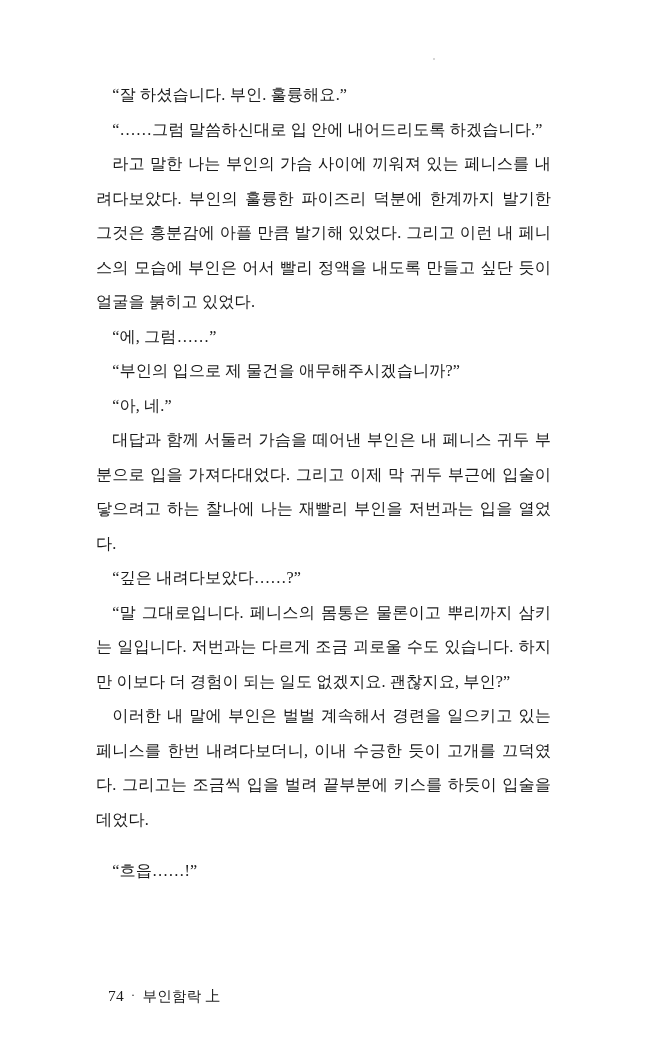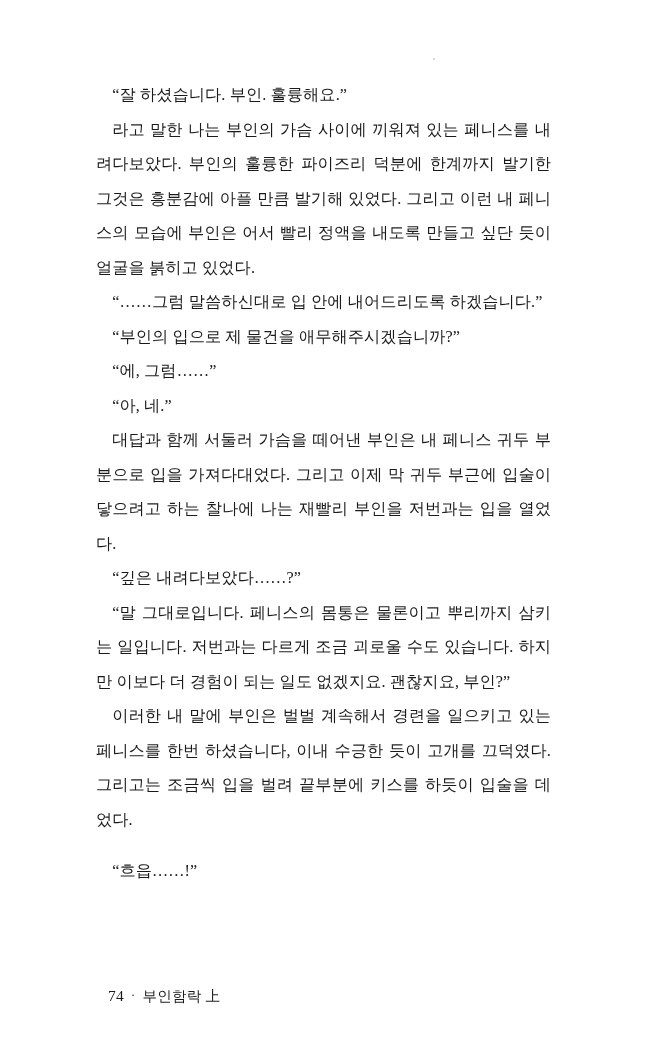--- a/index.html
+++ b/index.html
@@ -76,28 +76,28 @@
   }
 </style>
 </head>
 <body>
 
 <div class="page">
   <div class="speck"></div>
 
   <div class="body-text">
     <p class="para">“잘 하셨습니다. 부인. 훌륭해요.”</p>
+    <p class="para">“……그럼 말씀하신대로 입 안에 내어드리도록 하겠습니다.”</p>
     <p class="para">라고 말한 나는 부인의 가슴 사이에 끼워져 있는 페니스를 내려다보았다. 부인의 훌륭한 파이즈리 덕분에 한계까지 발기한 그것은 흥분감에 아플 만큼 발기해 있었다. 그리고 이런 내 페니스의 모습에 부인은 어서 빨리 정액을 내도록 만들고 싶단 듯이 얼굴을 붉히고 있었다.</p>
-    <p class="para">“……그럼 말씀하신대로 입 안에 내어드리도록 하겠습니다.”</p>
+    <p class="para">“에, 그럼……”</p>
     <p class="para">“부인의 입으로 제 물건을 애무해주시겠습니까?”</p>
-    <p class="para">“에, 그럼……”</p>
     <p class="para">“아, 네.”</p>
     <p class="para">대답과 함께 서둘러 가슴을 떼어낸 부인은 내 페니스 귀두 부분으로 입을 가져다대었다. 그리고 이제 막 귀두 부근에 입술이 닿으려고 하는 찰나에 나는 재빨리 부인을 저번과는 입을 열었다.</p>
     <p class="para">“깊은 내려다보았다……?”</p>
     <p class="para">“말 그대로입니다. 페니스의 몸통은 물론이고 뿌리까지 삼키는 일입니다. 저번과는 다르게 조금 괴로울 수도 있습니다. 하지만 이보다 더 경험이 되는 일도 없겠지요. 괜찮지요, 부인?”</p>
-    <p class="para">이러한 내 말에 부인은 벌벌 계속해서 경련을 일으키고 있는 페니스를 한번 하셨습니다, 이내 수긍한 듯이 고개를 끄덕였다. 그리고는 조금씩 입을 벌려 끝부분에 키스를 하듯이 입술을 데었다.</p>
+    <p class="para">이러한 내 말에 부인은 벌벌 계속해서 경련을 일으키고 있는 페니스를 한번 내려다보더니, 이내 수긍한 듯이 고개를 끄덕였다. 그리고는 조금씩 입을 벌려 끝부분에 키스를 하듯이 입술을 데었다.</p>
     <p class="para gap-before">“흐읍……!”</p>
   </div>
 </div>
 
 <div class="footer">
   <span class="pagenum">74</span><span class="sep">·</span><span class="title">부인함락 上</span>
 </div>
 
 </body></html>

